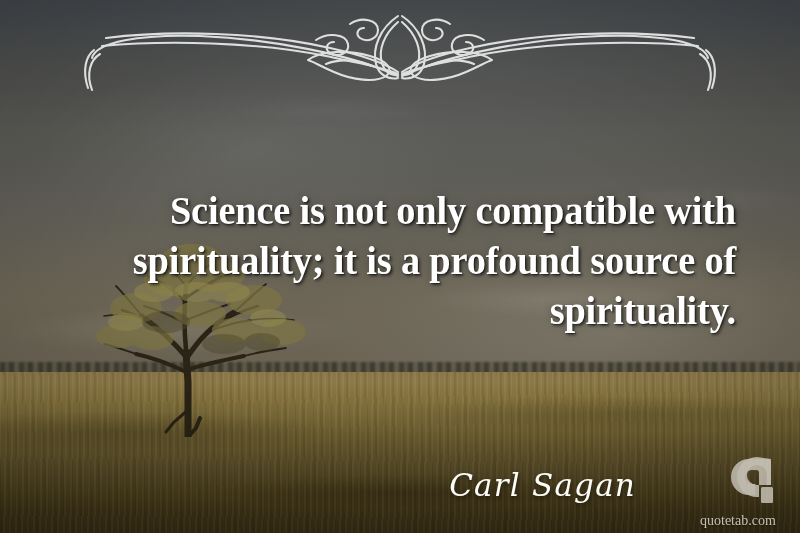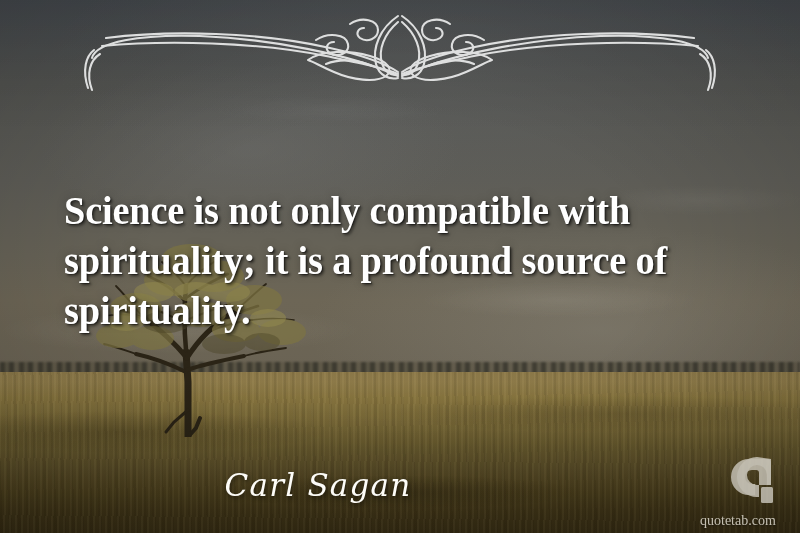--- a/index.html
+++ b/index.html
@@ -86,42 +86,42 @@
   .tree svg { display: block; }
 
   
   .flourish { position: absolute; left: 80px; top: 6px; width: 640px; height: 88px; }
   .flourish svg { display: block; }
 
   
   .quote-block {
     position: absolute;
     left: 50px; top: 186px; width: 700px;
-    text-align: left;
+    text-align: right;
   }
   .quote-text {
     margin: 0;
     color: #ffffff;
     font-family: "Liberation Serif", "DejaVu Serif", serif;
     font-weight: 700;
     font-size: 40px;
     line-height: 50px;
     letter-spacing: -0.2px;
     transform: scaleX(0.96);
     text-shadow:
        2px 2px 3px rgba(0,0,0,.55),
        1px 1px 0 rgba(0,0,0,.30),
        0 0 10px rgba(0,0,0,.25);
   }
 
   
   .author {
     position: absolute;
     left: 0; top: 466px; width: 636px;
-    text-align: center;
+    text-align: right;
     color: #fdfcf8;
     font-family: "DejaVu Serif", "Liberation Serif", serif;
     font-style: italic;
     font-size: 31px;
     line-height: 38px;
     letter-spacing: 1.2px;
     text-shadow: 1px 2px 4px rgba(0,0,0,.5);
   }
 
   

